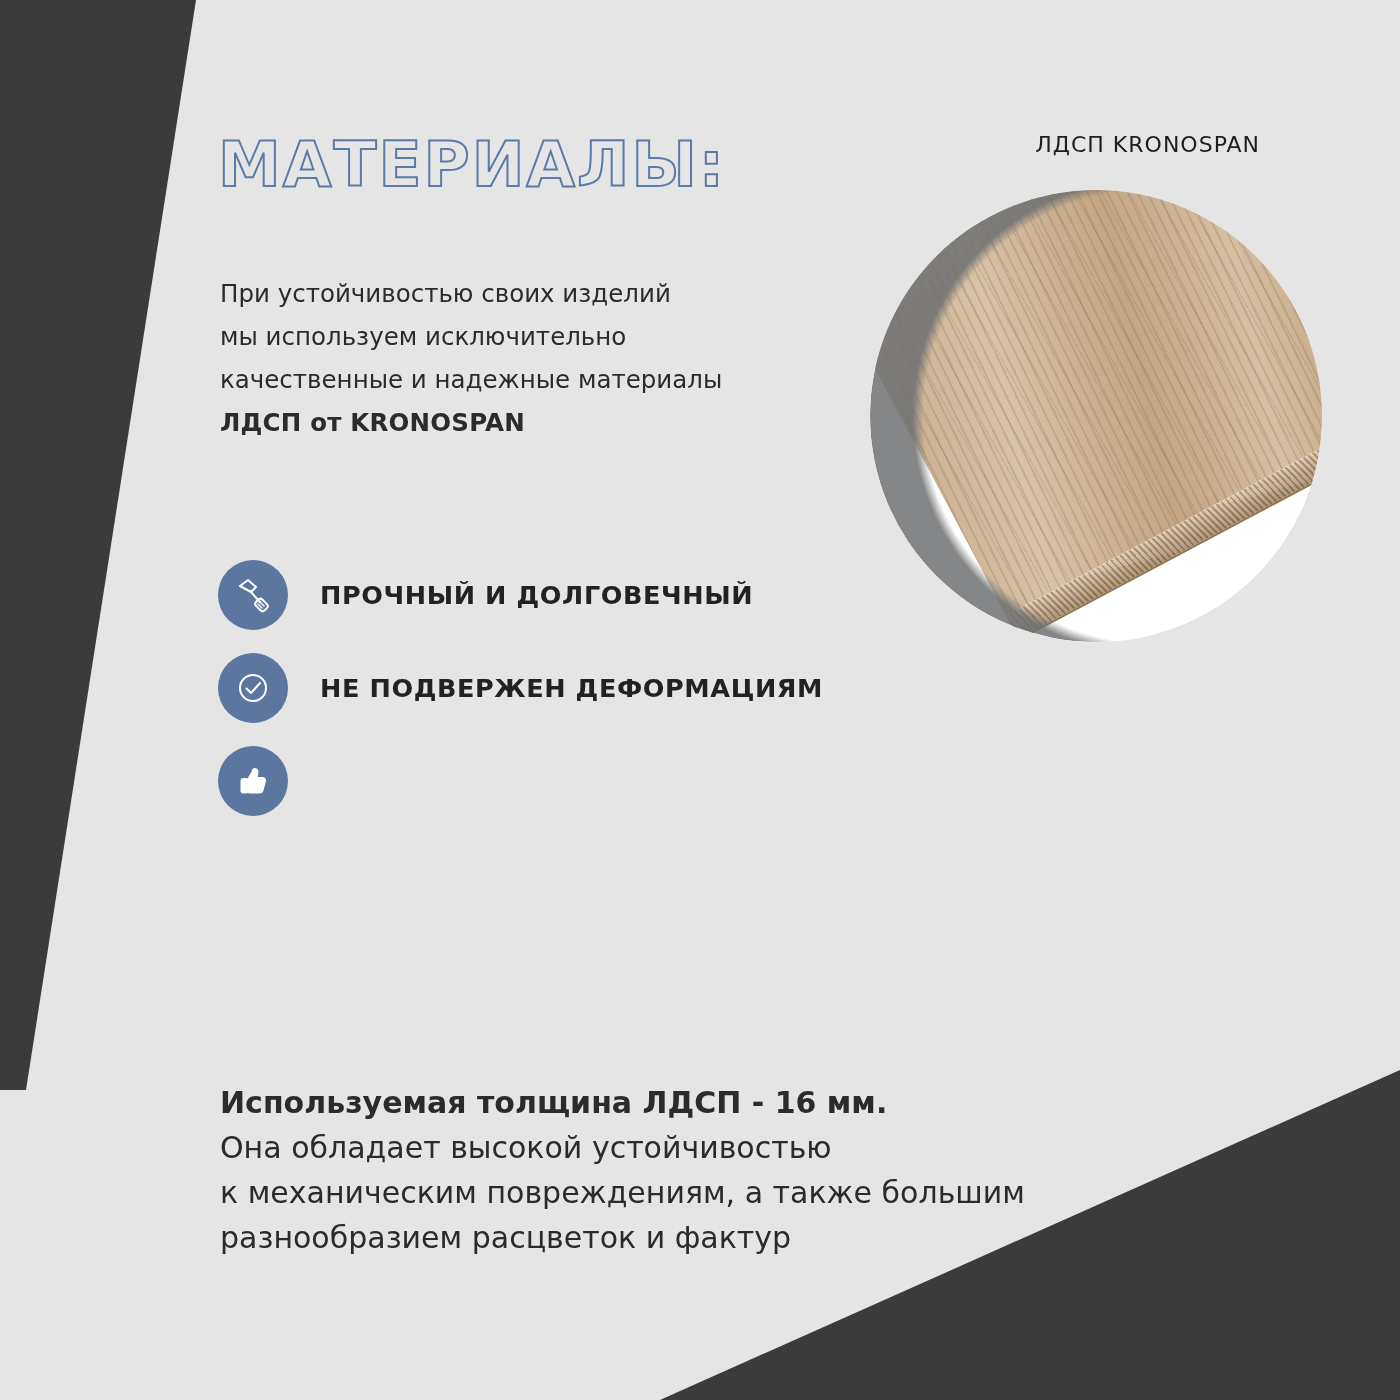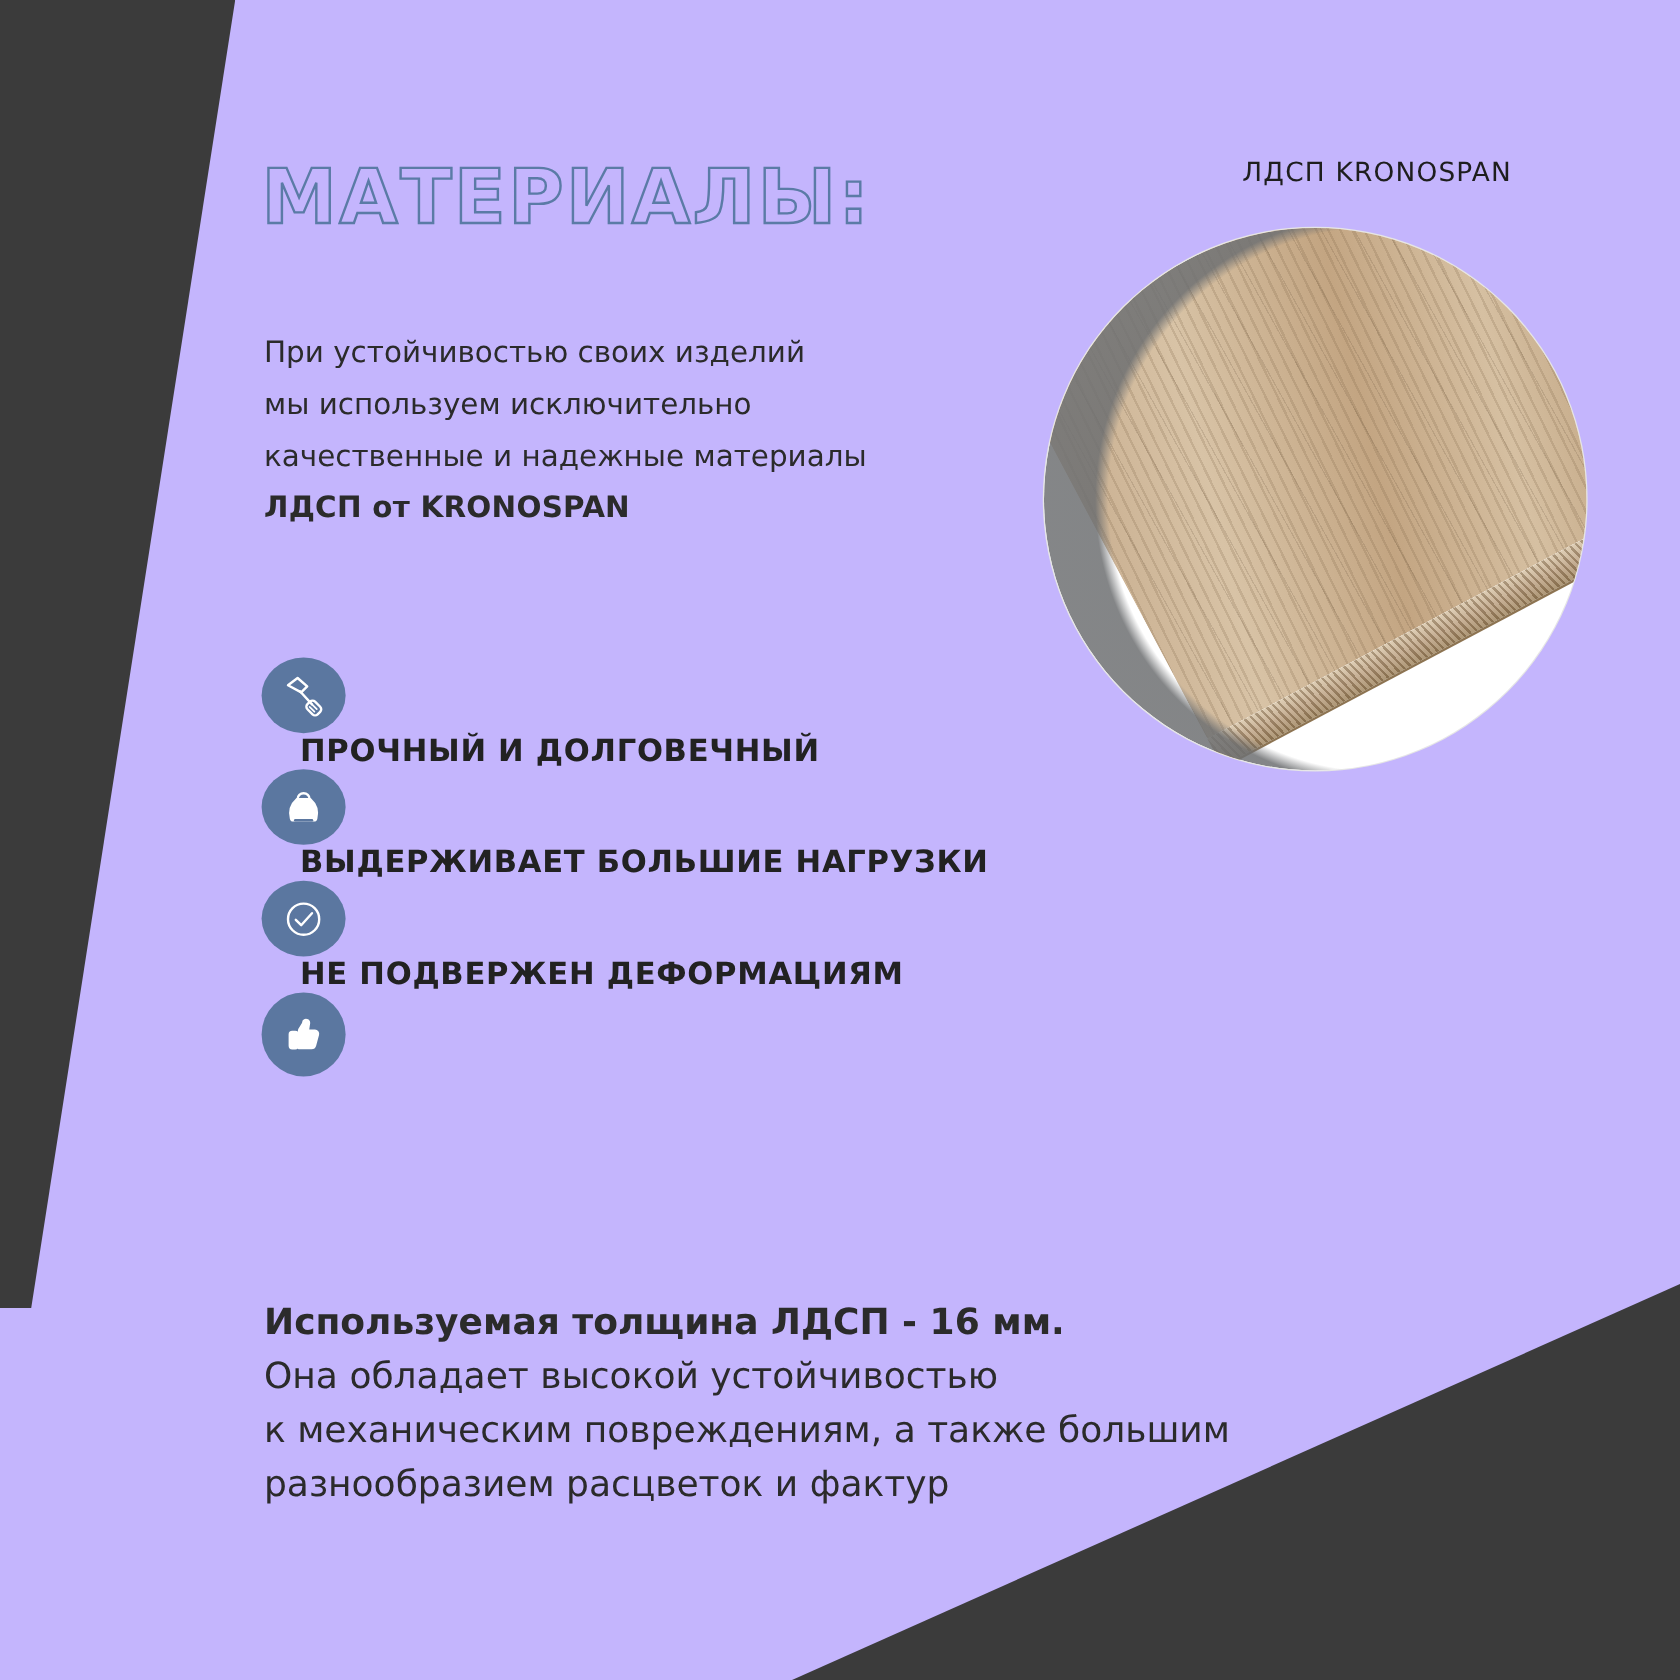--- a/index.html
+++ b/index.html
@@ -8,21 +8,21 @@
     background: #ffffff;
   }
   body {
     font-family: "DejaVu Sans", "Liberation Sans", sans-serif;
   }
   #page {
     position: relative;
     width: 1400px;
     height: 1400px;
     overflow: hidden;
-    background: #c4b5fd;
+    background: #e5e5e5;
   }
 
   
   .corner-top-left {
     position: absolute;
     left: 0; top: 0;
     width: 220px; height: 1090px;
     background: #3b3b3b;
     clip-path: polygon(0 0, 196px 0, 26px 1090px, 0 1090px);
   }
@@ -65,23 +65,22 @@
 
   
   .features {
     position: absolute;
     left: 218px;
     top: 548px;
     width: 820px;
   }
   .feature-row {
     display: flex;
-    align-items: flex-start;
+    align-items: center;
     height: 93px;
-    flex-direction: column;
   }
   .feature-icon {
     width: 70px;
     height: 70px;
     min-width: 70px;
     border-radius: 50%;
     background: #5b77a0;
     display: flex;
     align-items: center;
     justify-content: center;
@@ -222,30 +221,20 @@
         <svg width="40" height="40" viewBox="0 0 40 40" fill="none" stroke="#ffffff" stroke-width="2" stroke-linecap="round" stroke-linejoin="round">
           <path d="M7 11 L15 5 L23 12 L18 17 Z" fill="none"></path>
           <path d="M17 16 L27 27"></path>
           <rect x="24" y="24" width="9" height="12" rx="3" transform="rotate(-45 28.5 30)" fill="none"></rect>
           <path d="M25 29 L29 33 M27 27 L31 31" stroke-width="1.4"></path>
         </svg>
       </span>
       <span class="feature-label">ПРОЧНЫЙ И ДОЛГОВЕЧНЫЙ</span>
     </div>
 
-    <div class="feature-row">
-      <span class="feature-icon">
-        <svg width="40" height="40" viewBox="0 0 40 40" fill="none" stroke="#ffffff" stroke-width="2" stroke-linecap="round" stroke-linejoin="round">
-          <path d="M15 13 a5 5 0 0 1 10 0"></path>
-          <path d="M14.5 13 C10 17 8 23 9.5 29 a2 2 0 0 0 2 1.6 h17 a2 2 0 0 0 2-1.6 C32 23 30 17 25.5 13 Z" fill="#ffffff" stroke="#ffffff"></path>
-          <path d="M13 30.6 h14" stroke="#5b77a0" stroke-width="2"></path>
-        </svg>
-      </span>
-      <span class="feature-label">ВЫДЕРЖИВАЕТ БОЛЬШИЕ НАГРУЗКИ</span>
-    </div>
 
     <div class="feature-row">
       <span class="feature-icon">
         <svg width="40" height="40" viewBox="0 0 40 40" fill="none" stroke="#ffffff" stroke-width="2" stroke-linecap="round" stroke-linejoin="round">
           <circle cx="20" cy="20" r="13"></circle>
           <path d="M13.5 20.5 L18 25 L27 15"></path>
         </svg>
       </span>
       <span class="feature-label">НЕ ПОДВЕРЖЕН ДЕФОРМАЦИЯМ</span>
     </div>

